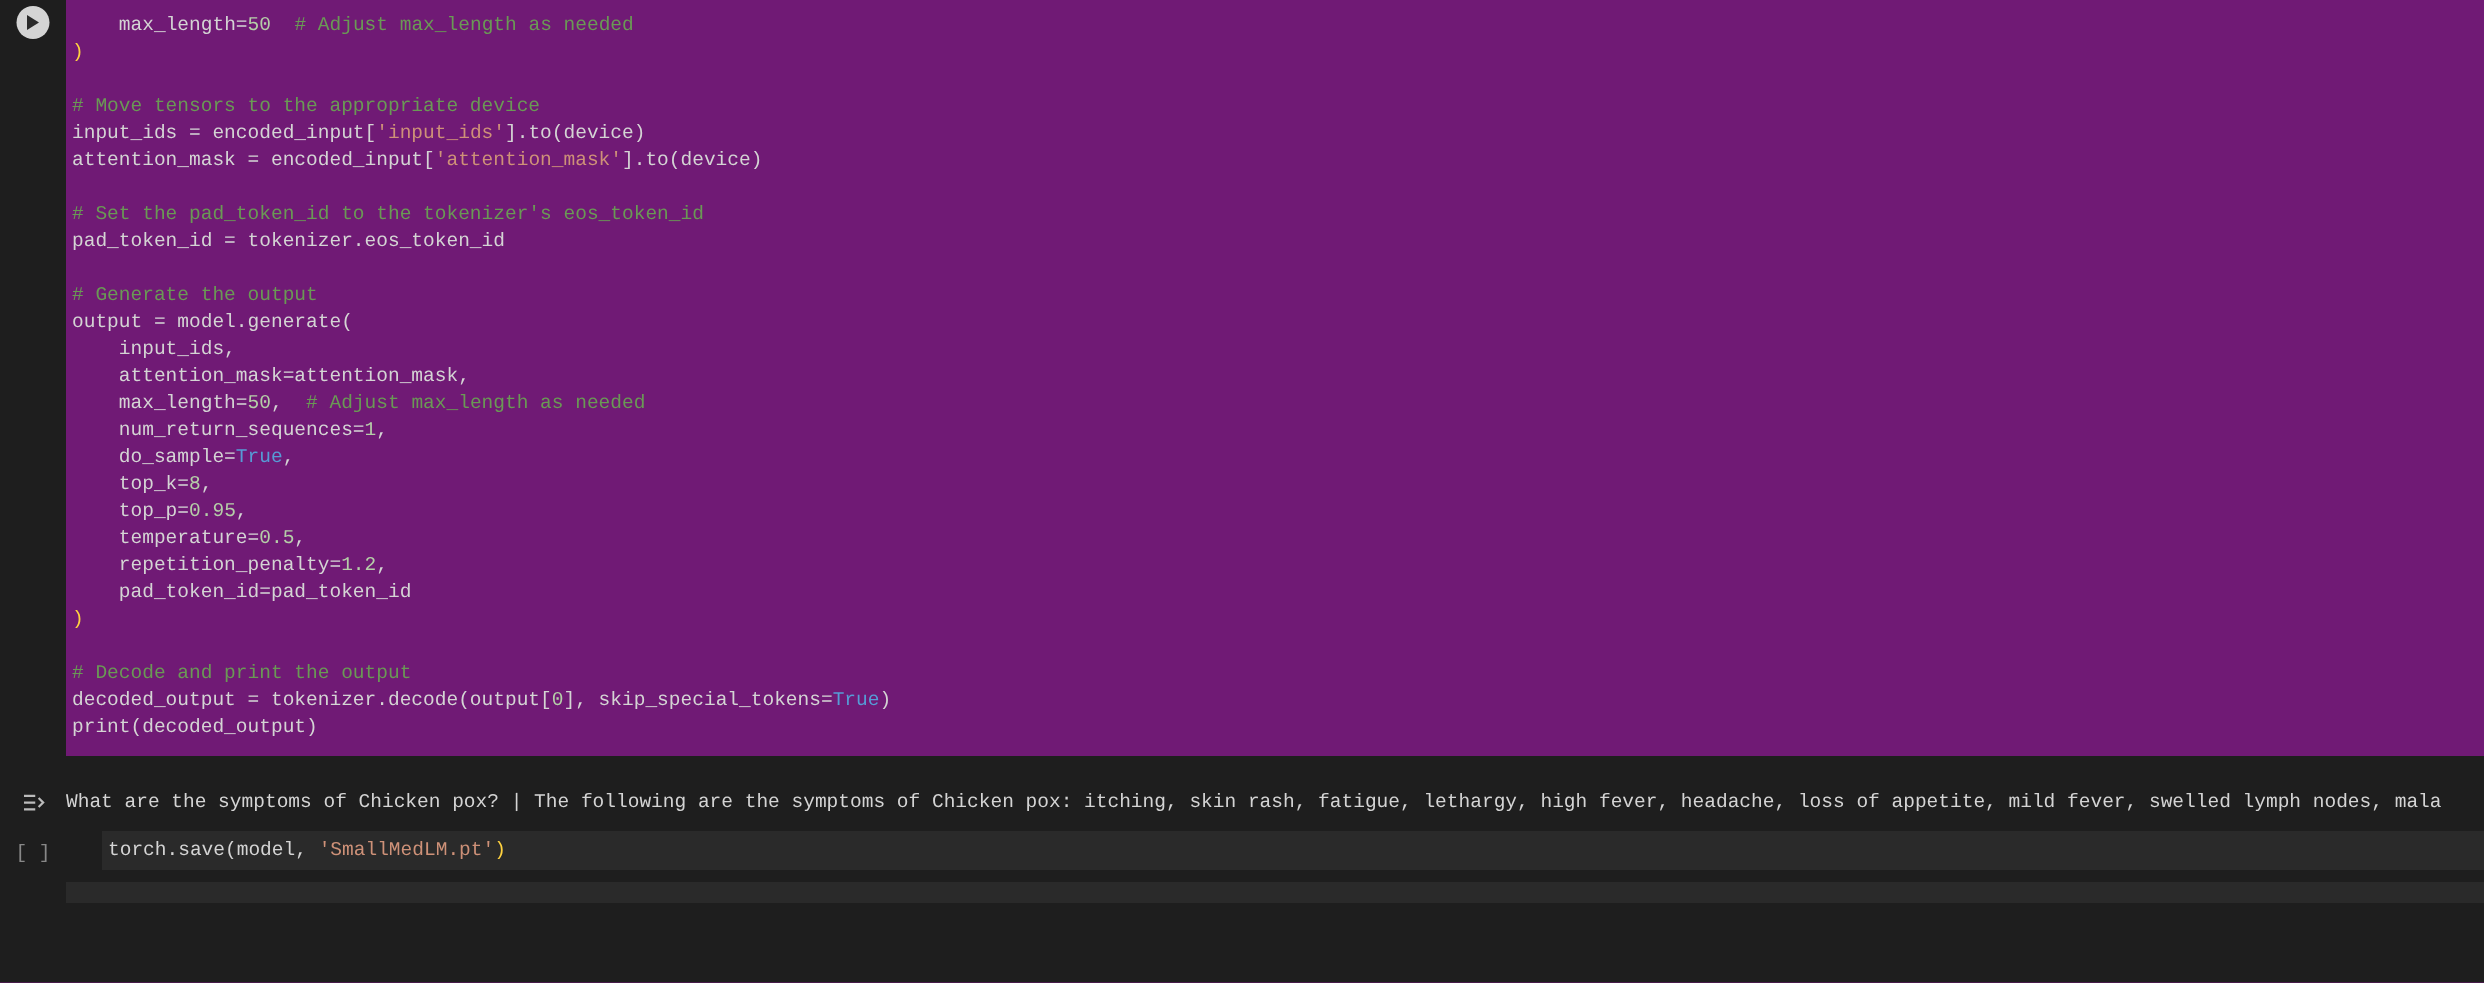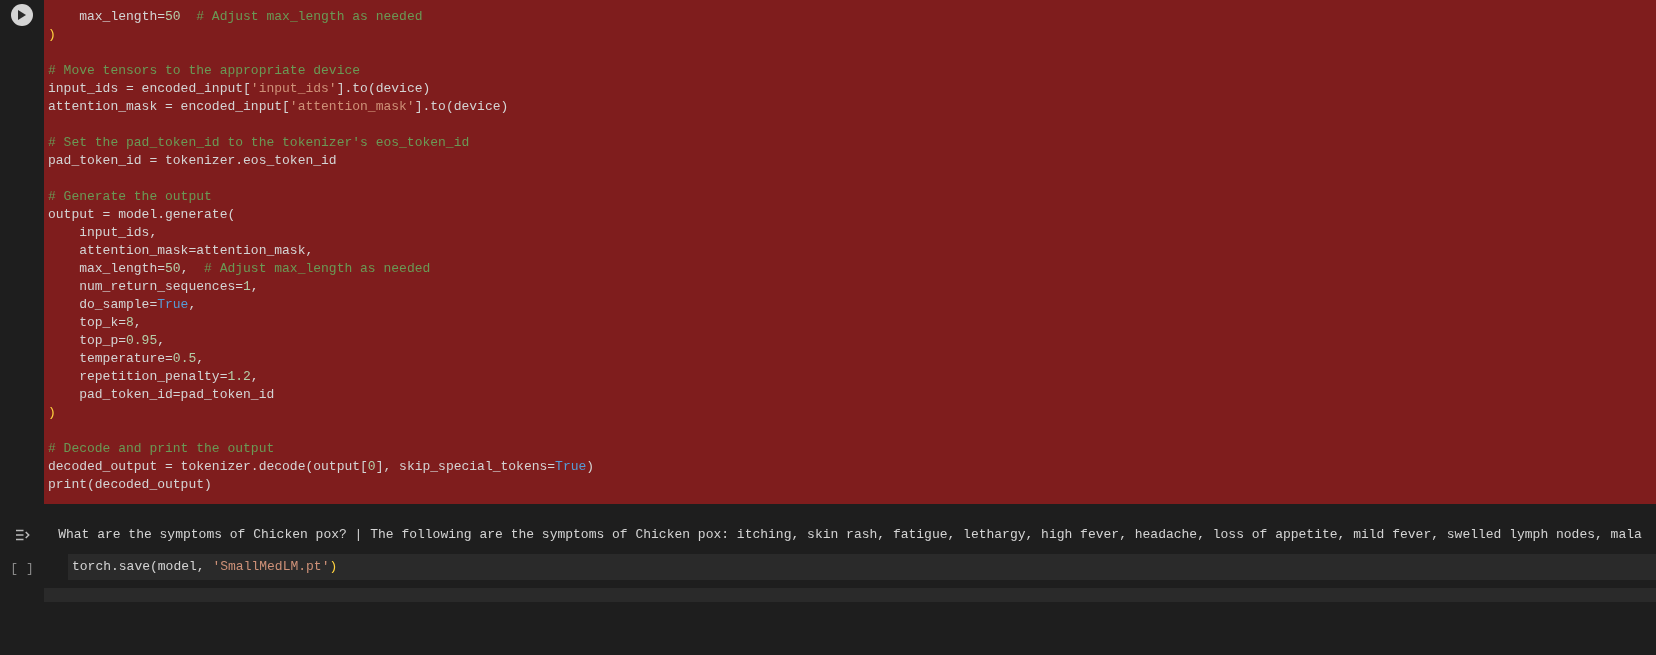--- a/index.html
+++ b/index.html
@@ -37,39 +37,38 @@
     cursor: pointer;
   }
   .run-button svg { width: 10px; height: 10px; }
   .bracket {
     color: #888;
     font-size: 13px;
     padding-top: 2px;
   }
   .cell-content {
     flex: 1;
-    background: #7f1d1d;
+    background: #701a75;
     padding: 4px 8px 4px 4px;
     overflow: hidden;
   }
   .cell-content.code-cell-main {
     padding-top: 8px;
     padding-bottom: 10px;
   }
   pre {
     white-space: pre;
     font-family: inherit;
     font-size: 13px;
     line-height: 18px;
   }
   .output-cell {
     display: flex;
     margin-top: 20px;
     margin-bottom: 10px;
-    text-align: center;
   }
   .output-icon {
     width: 44px;
     flex-shrink: 0;
     display: flex;
     justify-content: center;
     padding-top: 2px;
   }
   .output-icon svg { width: 18px; height: 18px; stroke: #bbb; fill: none; }
   .output-text {

